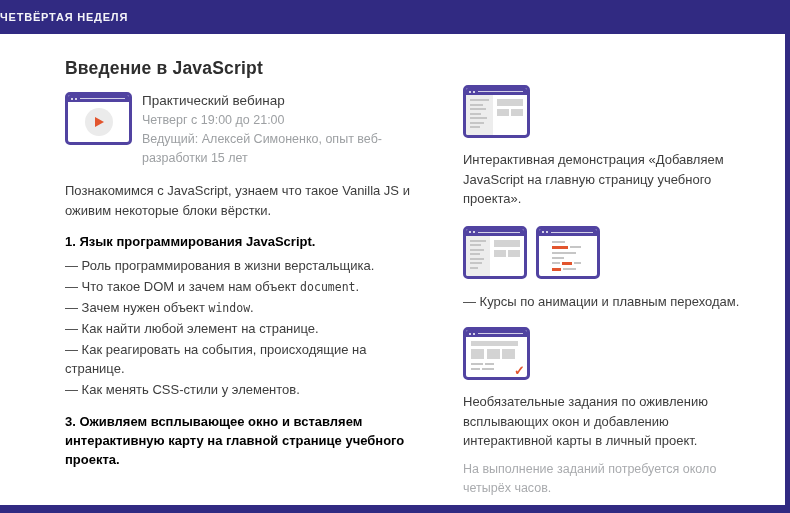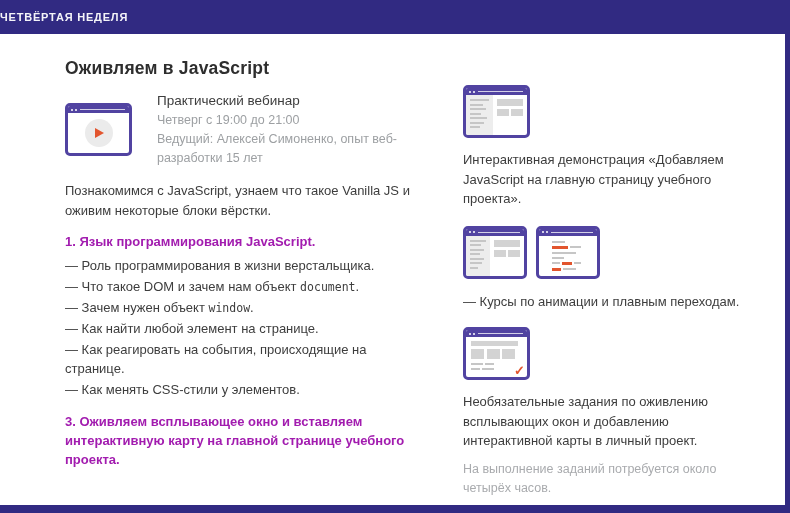--- a/index.html
+++ b/index.html
@@ -22,27 +22,27 @@
           display:flex;align-items:center;justify-content:flex-start;}
   .topbar span{color:rgba(255,255,255,.95);font-size:11px;font-weight:bold;letter-spacing:.8px;}
   .side-border{position:absolute;top:0;right:0;bottom:0;width:5px;background:var(--blue);}
   .bottombar{position:absolute;left:0;right:0;bottom:0;height:8px;background:var(--blue);}
 
   
   .col-left{position:absolute;left:65px;top:58px;width:358px;}
   .col-right{position:absolute;left:463px;top:85px;width:284px;}
 
   h1{font-size:17.5px;color:#2e2e2e;margin:0 0 13px;letter-spacing:.2px;}
-  h2{font-size:13px;color:#a21caf;margin:13px 0 5px;line-height:1.45;}
+  h2{font-size:13px;color:#000000;margin:13px 0 5px;line-height:1.45;}
   .text{font-size:13px;line-height:1.5;color:var(--txt);}
   .intro{margin-top:14px;}
   .item{font-size:13px;line-height:1.46;color:var(--txt);margin-bottom:2px;}
   code{font-family:"DejaVu Sans Mono",monospace;font-size:11.5px;}
 
-  .webinar{display:flex;gap:25px;align-items:center;}
+  .webinar{display:flex;gap:10px;align-items:flex-start;}
   .webinar-name{font-size:13.5px;color:#3d3d3d;margin:1px 0 3px;}
   .muted{font-size:12.5px;color:var(--muted);line-height:1.5;}
 
   
   .browser{width:67px;height:53px;border:3px solid var(--purple);border-radius:5px;
            background:#fff;position:relative;overflow:hidden;flex-shrink:0;}
   .browser.small{width:64px;}
   .bbar{height:7px;background:var(--purple);display:flex;align-items:center;padding:0 2px;}
   .dot{width:2px;height:2px;background:rgba(255,255,255,.75);margin:0 1px;display:block;}
   .bline{flex:1;height:1px;background:rgba(255,255,255,.75);margin:0 2px;display:block;}
@@ -84,21 +84,21 @@
 </head>
 <body>
 
 <div class="page">
 
   <header class="topbar">
     <span>ЧЕТВЁРТАЯ НЕДЕЛЯ</span>
   </header>
 
   <section class="col-left">
-    <h1>Оживляем в JavaScript</h1>
+    <h1>Введение в JavaScript</h1>
 
     <div class="webinar">
       <div class="browser">
         <div class="bbar">
             <i class="dot"></i>
             <i class="dot"></i>
             <i class="bline"></i>
           </div>
         <div class="bbody center">
           <span class="play-circle">

